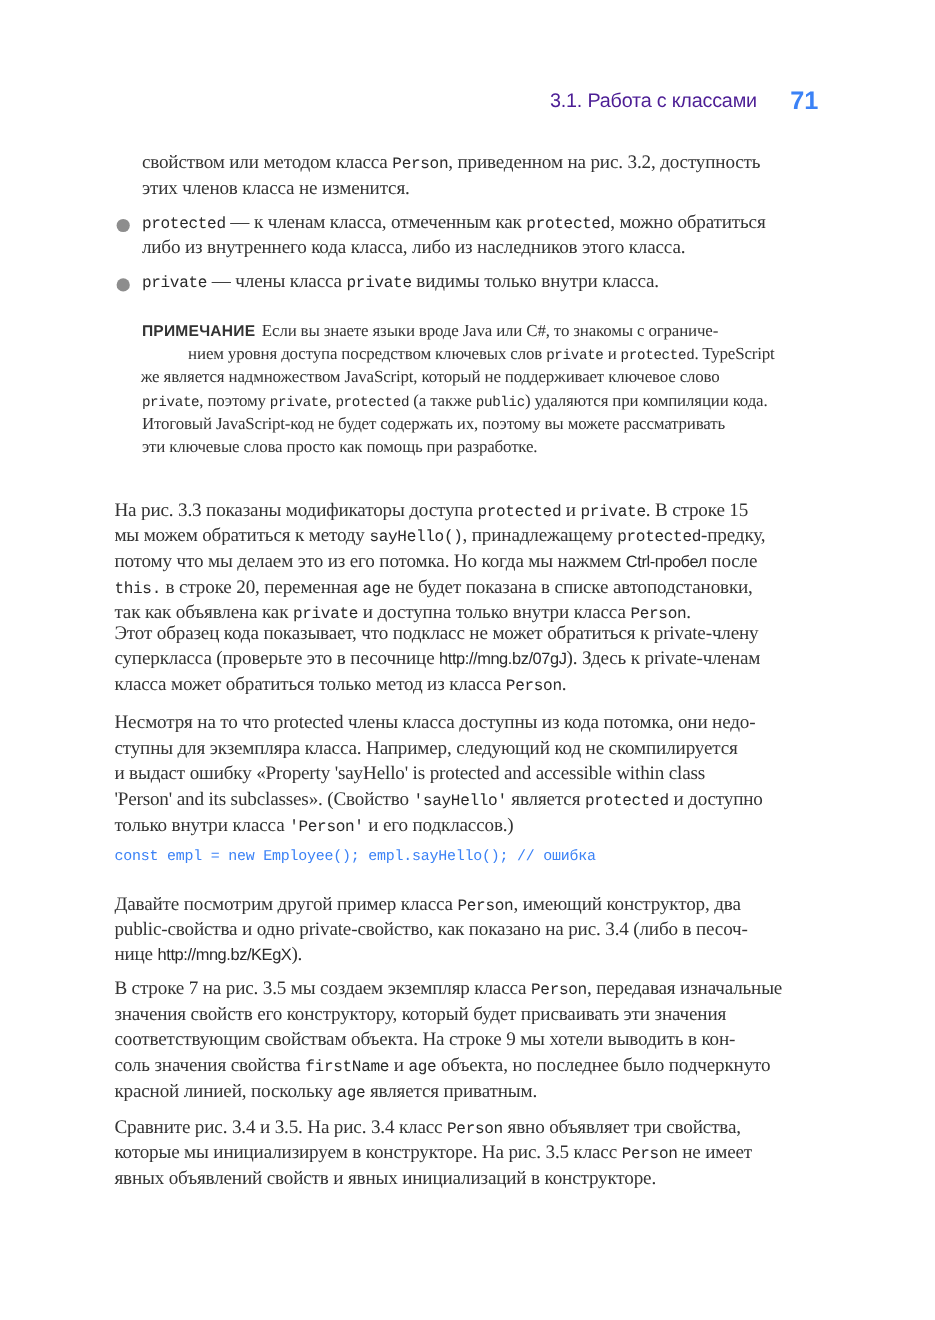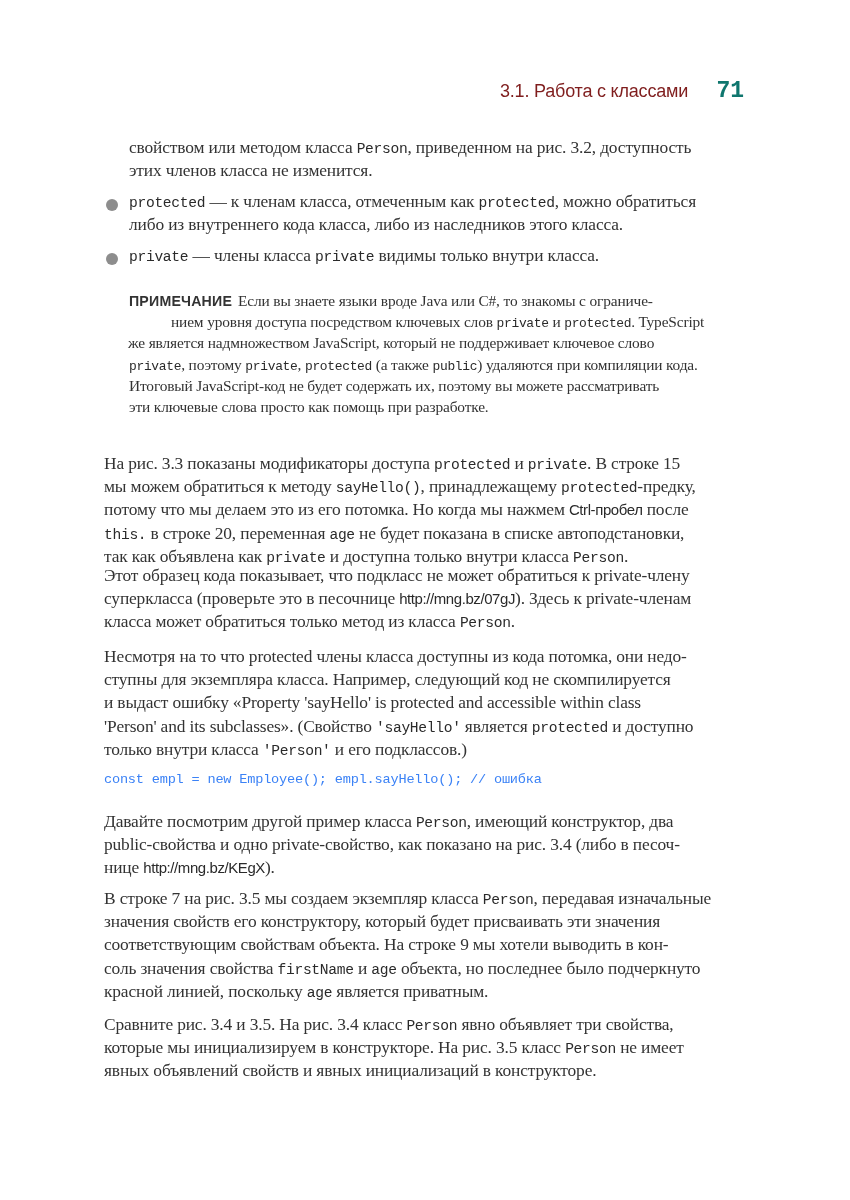--- a/index.html
+++ b/index.html
@@ -20,31 +20,31 @@
       left: 500px;
       width: 250px;
       height: 30px;
     }
     .header-title {
       position: absolute;
       left: 0;
       top: 3px;
       font-family: "Liberation Sans", "DejaVu Sans", sans-serif;
       font-size: 18px;
-      color: #7f1d1d;
+      color: #4c1d95;
       letter-spacing: -0.2px;
     }
     .header-page {
       position: absolute;
       right: 6px;
       top: 0;
-      font-family: Liberation Mono, monospace;
+      font-family: Liberation Sans, sans-serif;
       font-weight: bold;
       font-size: 23px;
-      color: #0f766e;
+      color: #3b82f6;
     }
     .line {
       position: absolute;
       white-space: nowrap;
       font-family: "Liberation Serif", "DejaVu Serif", serif;
       font-size: 17.4px;
       color: #333;
       letter-spacing: -0.15px;
     }
     .line.note {

